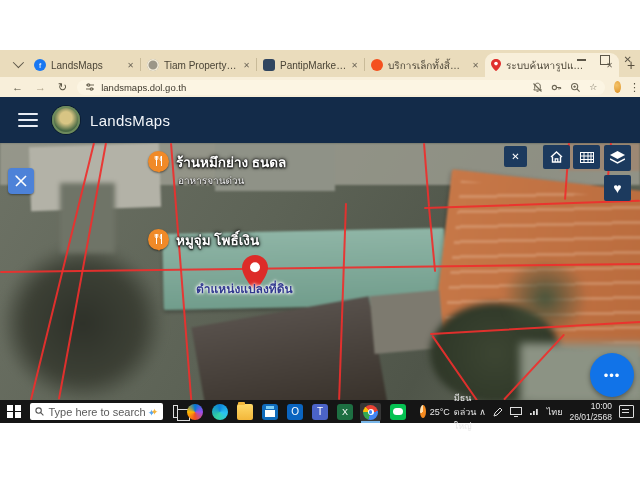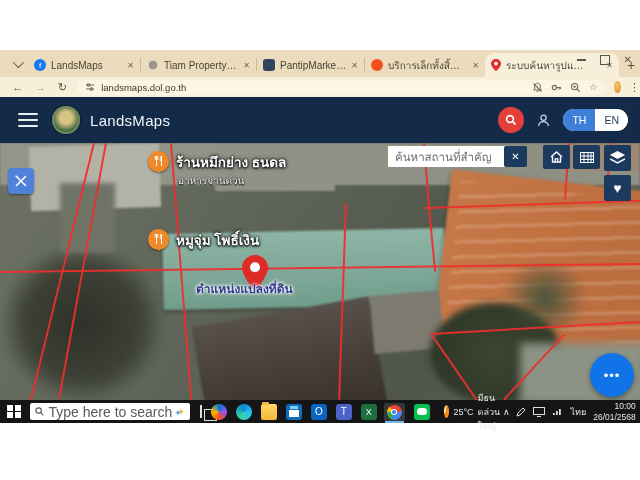--- a/index.html
+++ b/index.html
@@ -63,21 +63,21 @@
   .mbtn{position:absolute;background:#1c3a5e;color:#fff;display:flex;align-items:center;justify-content:center;border-radius:2px;}
   .toolsbtn{position:absolute;left:8px;top:25px;width:26px;height:26px;border-radius:4px;background:#4d82d8;
             display:flex;align-items:center;justify-content:center;box-shadow:0 1px 2px rgba(0,0,0,.4);}
   .fab{position:absolute;left:590px;top:210px;width:44px;height:44px;border-radius:50%;background:#1173e8;
        color:#fff;display:flex;align-items:center;justify-content:center;font-size:13px;letter-spacing:1px;box-shadow:0 2px 5px rgba(0,0,0,.4);}
   
   .taskbar{position:absolute;left:0;top:400px;width:640px;height:23px;background:#151515;display:flex;align-items:center;color:#e8e8e8;}
   .start{margin-left:7px;display:grid;grid-template-columns:6px 6px;grid-gap:1.5px;}
   .start div{width:6px;height:6px;background:#fff;}
   .tsearch{margin-left:9px;width:168px;height:17px;background:#fff;border-radius:2px;display:flex;align-items:center;padding:0 5px;gap:5px;}
-  .tsearch .txt{font-size:14px;color:#5a5a5a;white-space:nowrap;}
+  .tsearch .txt{font-size:11px;color:#5a5a5a;white-space:nowrap;}
   .spark{margin-left:auto;font-size:9px;color:#f3b33c;text-shadow:-3px 1px 0 #5aa7f0;}
   .tvicon{margin-left:10px;width:12px;height:11px;border:1.2px solid #ddd;position:relative;background:transparent;}
   .tvicon:before{content:"";position:absolute;left:3px;top:3px;width:11px;height:10px;border:1.2px solid #ddd;background:#151515;}
   .appicon{width:16px;height:16px;margin-left:9px;border-radius:3px;position:relative;flex:0 0 16px;}
   .chromewrap{margin-left:7px;padding:2px 3px 1px;border-radius:2px;background:rgba(255,255,255,.14);position:relative;}
   .chromewrap:after{content:"";position:absolute;left:1px;right:1px;bottom:-2px;height:2px;background:#79b6e8;}
   .weather{margin-left:14px;display:flex;align-items:center;gap:4px;font-size:9px;}
   .wicon{width:13px;height:13px;border-radius:50%;background:conic-gradient(#f58a1f 0 65%,#ffe1b0 65% 100%);}
   .tray{margin-left:auto;display:flex;align-items:center;gap:7px;margin-right:6px;font-size:9px;}
   .clock{text-align:right;font-size:8.5px;line-height:1.25;}
@@ -173,36 +173,20 @@
   </div>
 
   <div class="lmheader">
     <div class="burger">
         <div></div>
         <div></div>
         <div></div>
       </div>
     <div class="seal"></div>
     <div class="lmtitle">LandsMaps</div>
-    <div class="hdr-right">
-      <div class="searchfab">
-        <svg width="12" height="12" viewBox="0 0 12 12">
-            <circle cx="5" cy="5" r="3.4" fill="none" stroke="#fff" stroke-width="1.6"></circle>
-            <path d="M7.6 7.6l3 3" stroke="#fff" stroke-width="1.6"></path>
-          </svg>
-      </div>
-      <svg width="15" height="15" viewBox="0 0 15 15">
-          <circle cx="7.5" cy="4.8" r="2.6" fill="none" stroke="#c7cfda" stroke-width="1.3"></circle>
-          <path d="M2.5 13c.6-3 2.6-4.3 5-4.3s4.4 1.3 5 4.3" fill="none" stroke="#c7cfda" stroke-width="1.3"></path>
-        </svg>
-      <div class="langpill">
-        <div class="th">TH</div>
-        <div class="en">EN</div>
-      </div>
-    </div>
   </div>
 
   <div class="map">
     <div class="tex">
       <div style="left:0;top:0;width:640px;height:42px;background:#a3a396;opacity:.75"></div>
       <div style="left:30px;top:2px;width:130px;height:64px;background:#b3b2a6;transform:rotate(-2deg)"></div>
       <div style="left:215px;top:0;width:120px;height:48px;background:#8f9286"></div>
       <div style="left:560px;top:0;width:80px;height:28px;background:#9f8872"></div>
       <div style="left:0;top:100px;width:165px;height:160px;background:radial-gradient(closest-side,#2e3128,#3c4034 70%,transparent);filter:blur(5px)"></div>
       <div style="left:163px;top:88px;width:282px;height:76px;border-radius:2px;transform:rotate(-1.2deg);background:linear-gradient(180deg,#8cb6a5,#6e9e8b);box-shadow:0 2px 4px rgba(0,0,0,.35)"></div>
@@ -250,21 +234,20 @@
       </div>
       <div class="poititle">หมูจุ่ม โพธิ์เงิน</div>
     </div>
 
     <svg style="position:absolute;left:241px;top:112px" width="28" height="36" viewBox="0 0 28 36">
       <path d="M14 0C6.8 0 1 5.6 1 12.5 1 21.6 14 36 14 36s13-14.4 13-23.5C27 5.6 21.2 0 14 0z" fill="#dd2b28"></path>
       <circle cx="14" cy="12.3" r="5" fill="#fff"></circle>
     </svg>
     <div class="pinlabel" style="left:196px;top:136px">ตำแหน่งแปลงที่ดิน</div>
 
-    <input class="mapsearch" placeholder="ค้นหาสถานที่สำคัญ" style="">
     <div class="mbtn" style="left:504px;top:3px;width:23px;height:21px;font-size:10px">✕</div>
     <div class="mbtn" style="left:543px;top:2px;width:27px;height:24px">
       <svg width="13" height="12" viewBox="0 0 13 12">
           <path d="M1 6L6.5 1 12 6" fill="none" stroke="#fff" stroke-width="1.4"></path>
           <path d="M2.5 5.5V11h8V5.5" fill="none" stroke="#fff" stroke-width="1.4"></path>
           <path d="M5.2 11V7.8h2.6V11" fill="none" stroke="#fff" stroke-width="1.2"></path>
         </svg>
     </div>
     <div class="mbtn" style="left:573px;top:2px;width:27px;height:24px">
       <svg width="14" height="11" viewBox="0 0 14 11">

